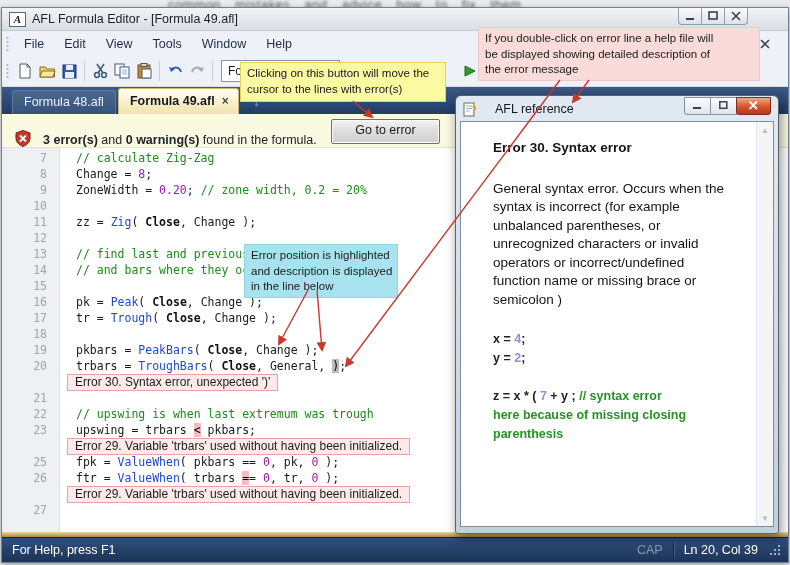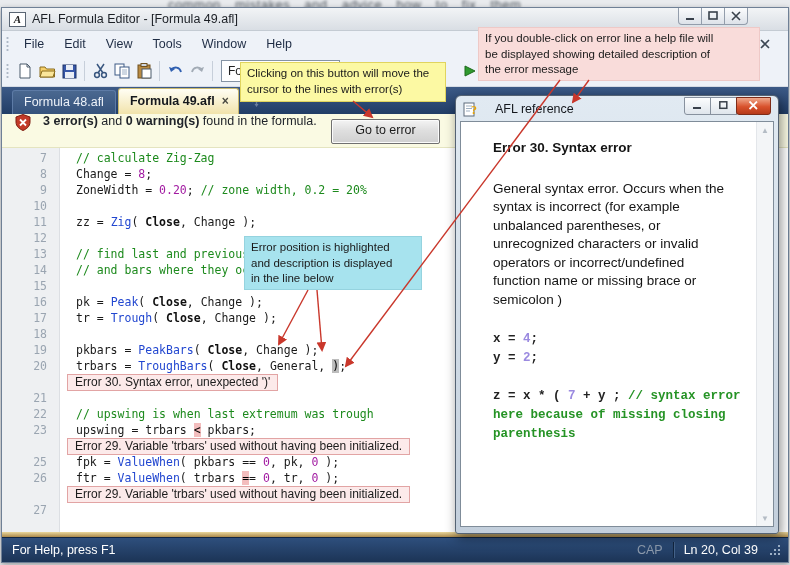--- a/index.html
+++ b/index.html
@@ -49,21 +49,21 @@
   .tab{font-size:12.5px;border:1px solid #5d7ba6;border-bottom:none;border-radius:3px 3px 0 0;
     padding:4px 11px 5px;margin-right:2px;color:#edf2f9;
     background:linear-gradient(#4a6890,#35527c);white-space:nowrap}
   .tab.active{background:linear-gradient(#fffef4,#f1e3ab);color:#15181d;font-weight:bold;
     border-color:#c9b86d;display:flex;gap:7px;align-items:center;padding:5px 9px 6px 11px}
   .tab .x{font-weight:bold;color:#4a4a42;font-size:12px;line-height:10px}
   .float-ic{margin-left:9px;align-self:center;opacity:.8}
   .tabnav{position:absolute;left:668px;top:7px;color:#8da1bf;font-size:10px;letter-spacing:6px}
 
   .errorbar{height:33px;background:#fafae3;border-bottom:1px solid #e4e4c0;display:flex;
-    align-items:flex-start;position:relative}
+    align-items:flex-end;position:relative}
   .shield{margin:0 12px 0 13px}
   .errtext{font-size:12.5px;color:#20242a}
   .goto-btn{position:absolute;left:329px;top:5px;width:107px;height:23px;
     border:1px solid #707070;border-radius:2px;background:linear-gradient(#f4f4f4,#dfdfdf 45%,#d0d0d0);
     font-size:12.5px;color:#1c1c1c;text-align:center;line-height:21px;
     box-shadow:inset 0 0 0 1px #fbfbfb}
 
   
   .editor{flex:1;background:#fff;position:relative;overflow:hidden;padding-top:2px}
   .gutterbg{position:absolute;left:0;top:0;bottom:0;width:57px;background:#eef0f2;
@@ -102,30 +102,30 @@
   .refcontent{position:absolute;left:4px;right:4px;top:25px;bottom:6px;background:#fff;
     border:1px solid #7f8c99;overflow:hidden}
   .refscroll{position:absolute;right:0;top:0;bottom:0;width:16px;background:#f3f5f7;
     border-left:1px solid #e3e6ea}
   .sarr{position:absolute;left:0;width:16px;height:16px;color:#b4bcc5;font-size:8px;
     display:flex;align-items:center;justify-content:center}
   .sarr.up{top:0}.sarr.dn{bottom:0}
   .reftext{position:absolute;left:0;right:16px;top:0;bottom:0;padding:17px 32px;
     font-size:13.5px;color:#141414;line-height:18.5px}
   .refheading{font-weight:bold;margin-bottom:22px}
-  .refcode{margin-top:21px;font-family:Liberation Mono, monospace;font-size:12.5px;
+  .refcode{margin-top:21px;font-family:Liberation Sans, sans-serif;font-size:12.5px;
     font-weight:bold;line-height:19px;white-space:pre}
   .refcode .c-pln{color:#222}.c-num2{color:#9b8ae0}.refcode .c-com{color:#259325}
 
   
   .callout{position:absolute;z-index:8;font-size:11.5px;line-height:15.5px;color:#1a1a1a;
     padding:3px 6px;white-space:pre;box-sizing:border-box}
   .callout.yellow{left:240px;top:62px;width:206px;height:40px;background:#fcf9a3;border:1px solid #e0d45e}
   .callout.pink{left:478px;top:27px;width:282px;height:54px;background:#f9dcda;border:1px solid #eec9c7}
-  .callout.cyan{left:244px;top:236px;width:178px;height:54px;background:#a7e3ee;border:1px solid #95d3df}
+  .callout.cyan{left:244px;top:244px;width:154px;height:54px;background:#a7e3ee;border:1px solid #95d3df}
   .arrows{position:absolute;left:0;top:0;z-index:10;pointer-events:none}
 </style>
 </head>
 <body>
 
 <div class="bg-text">common mistakes and advice how to fix them</div>
 
 <div class="main-window">
 
   <div class="titlebar">

